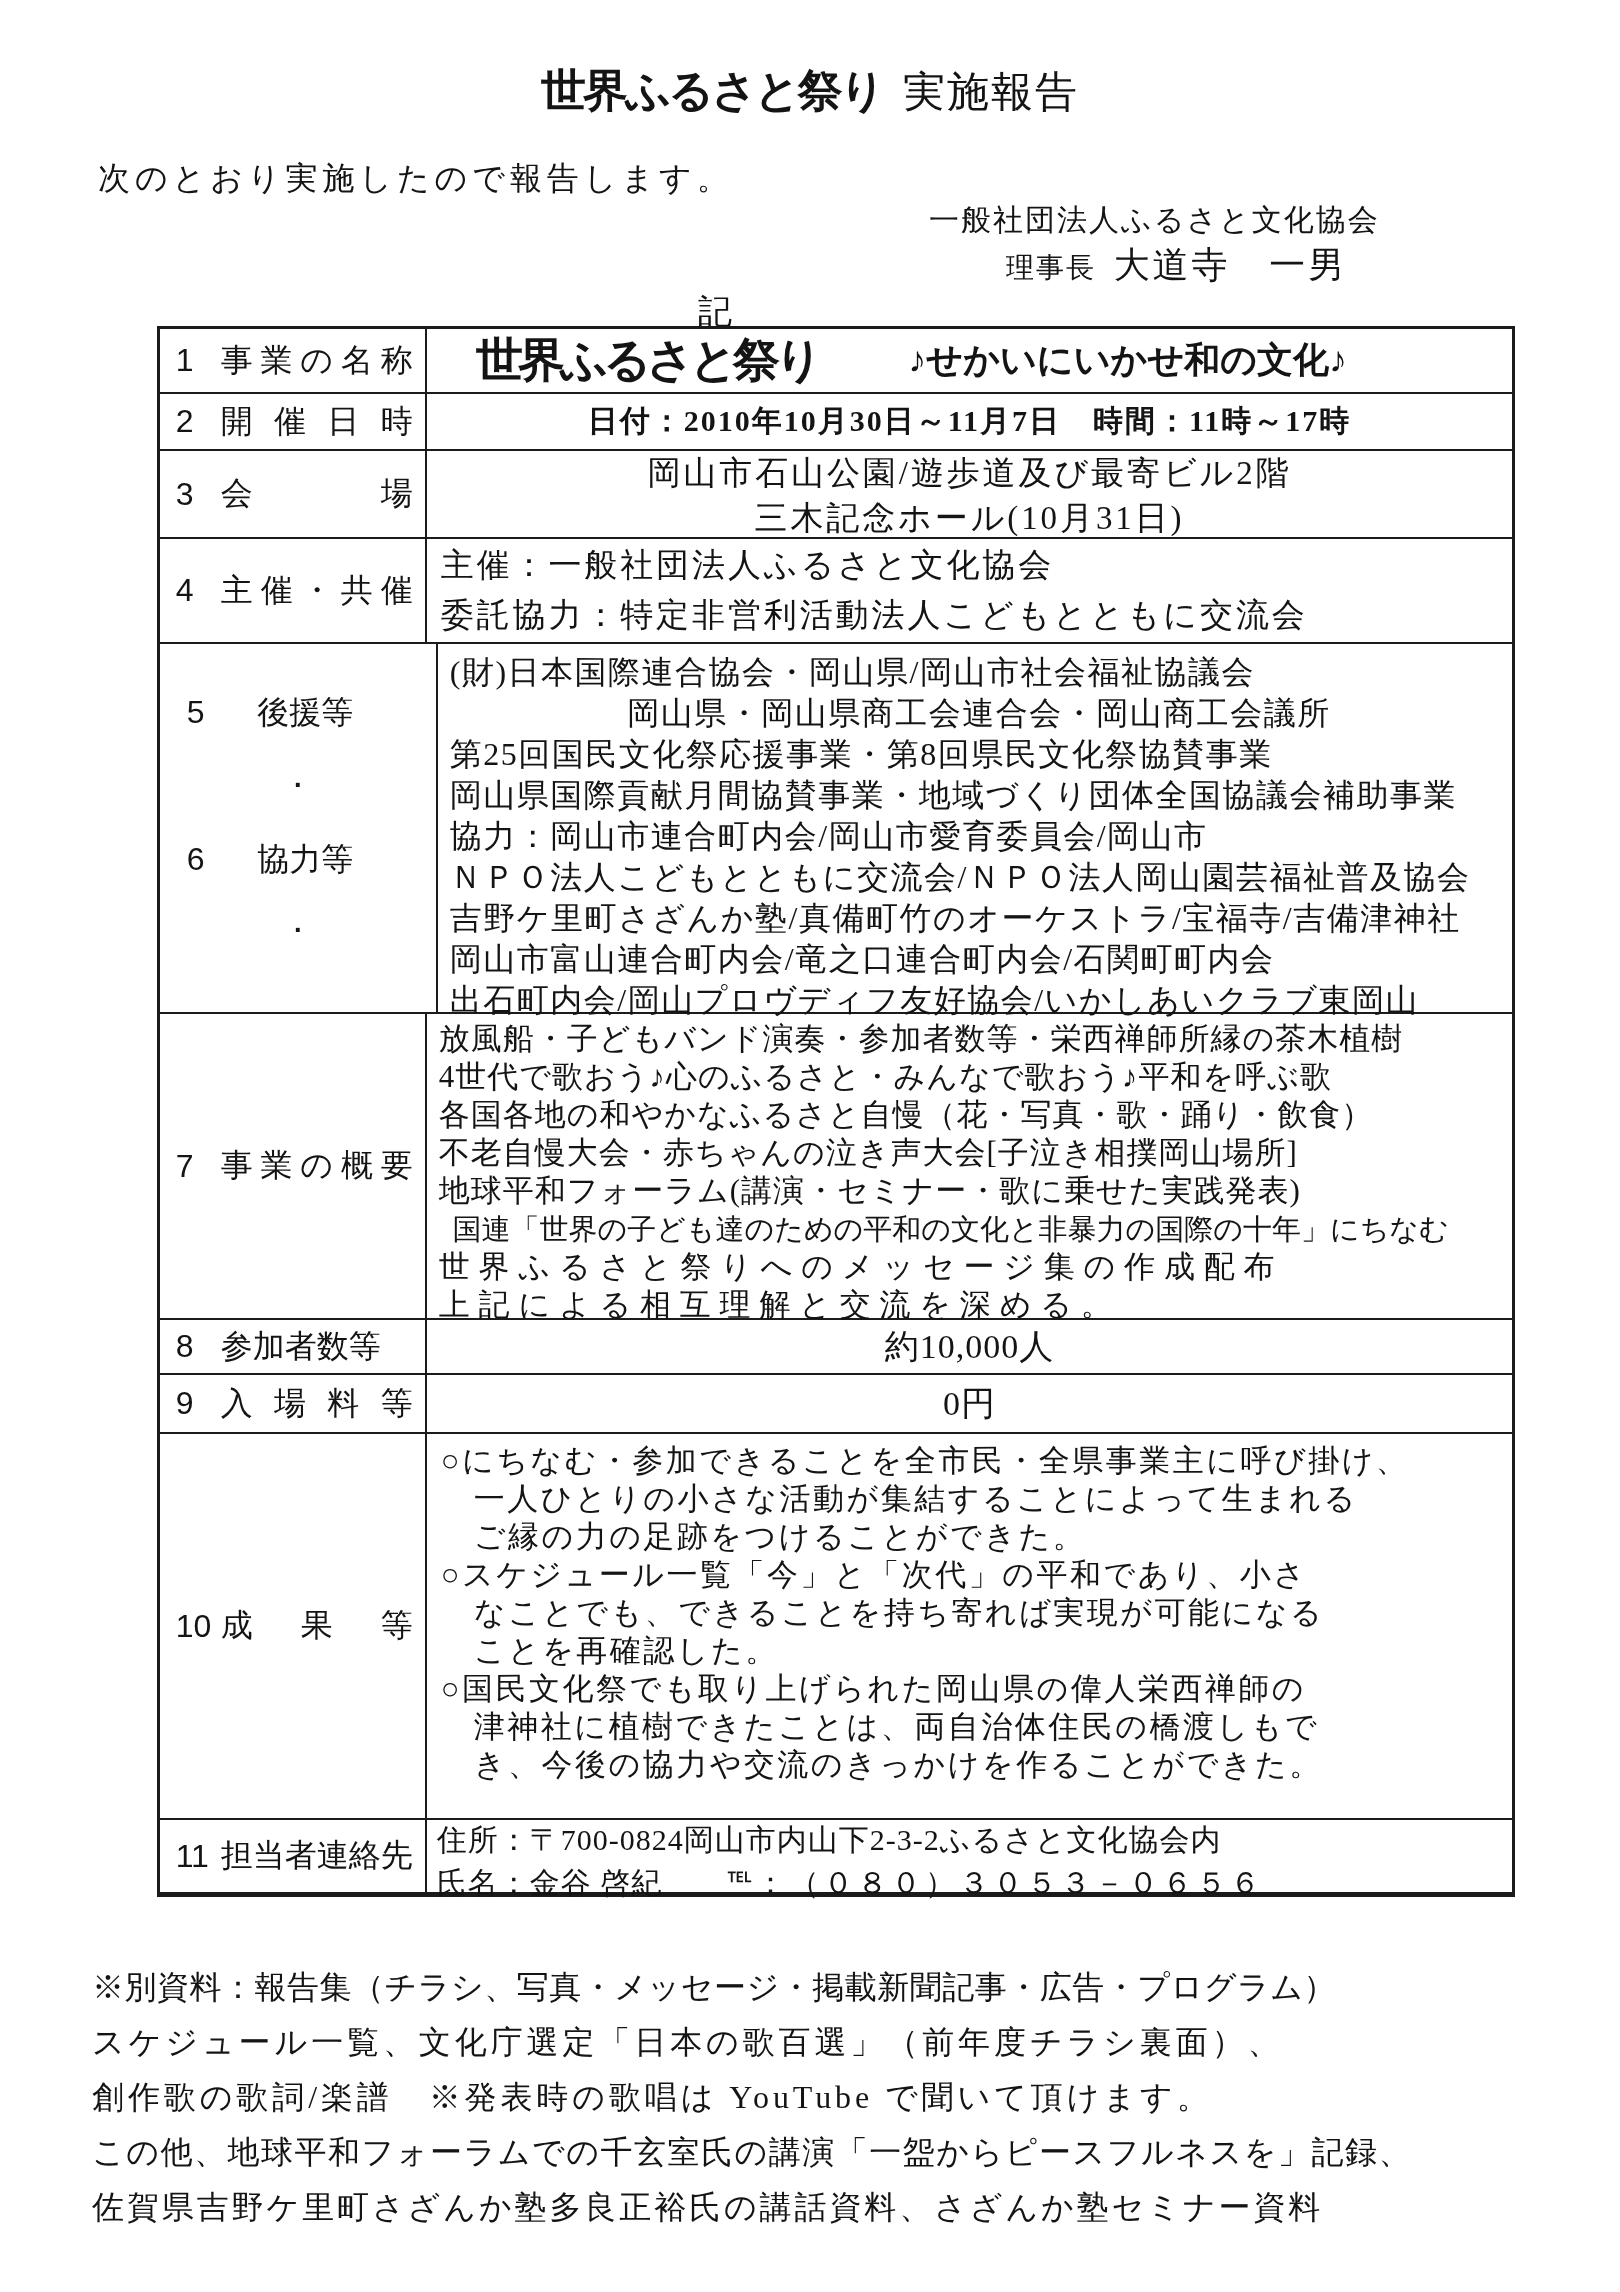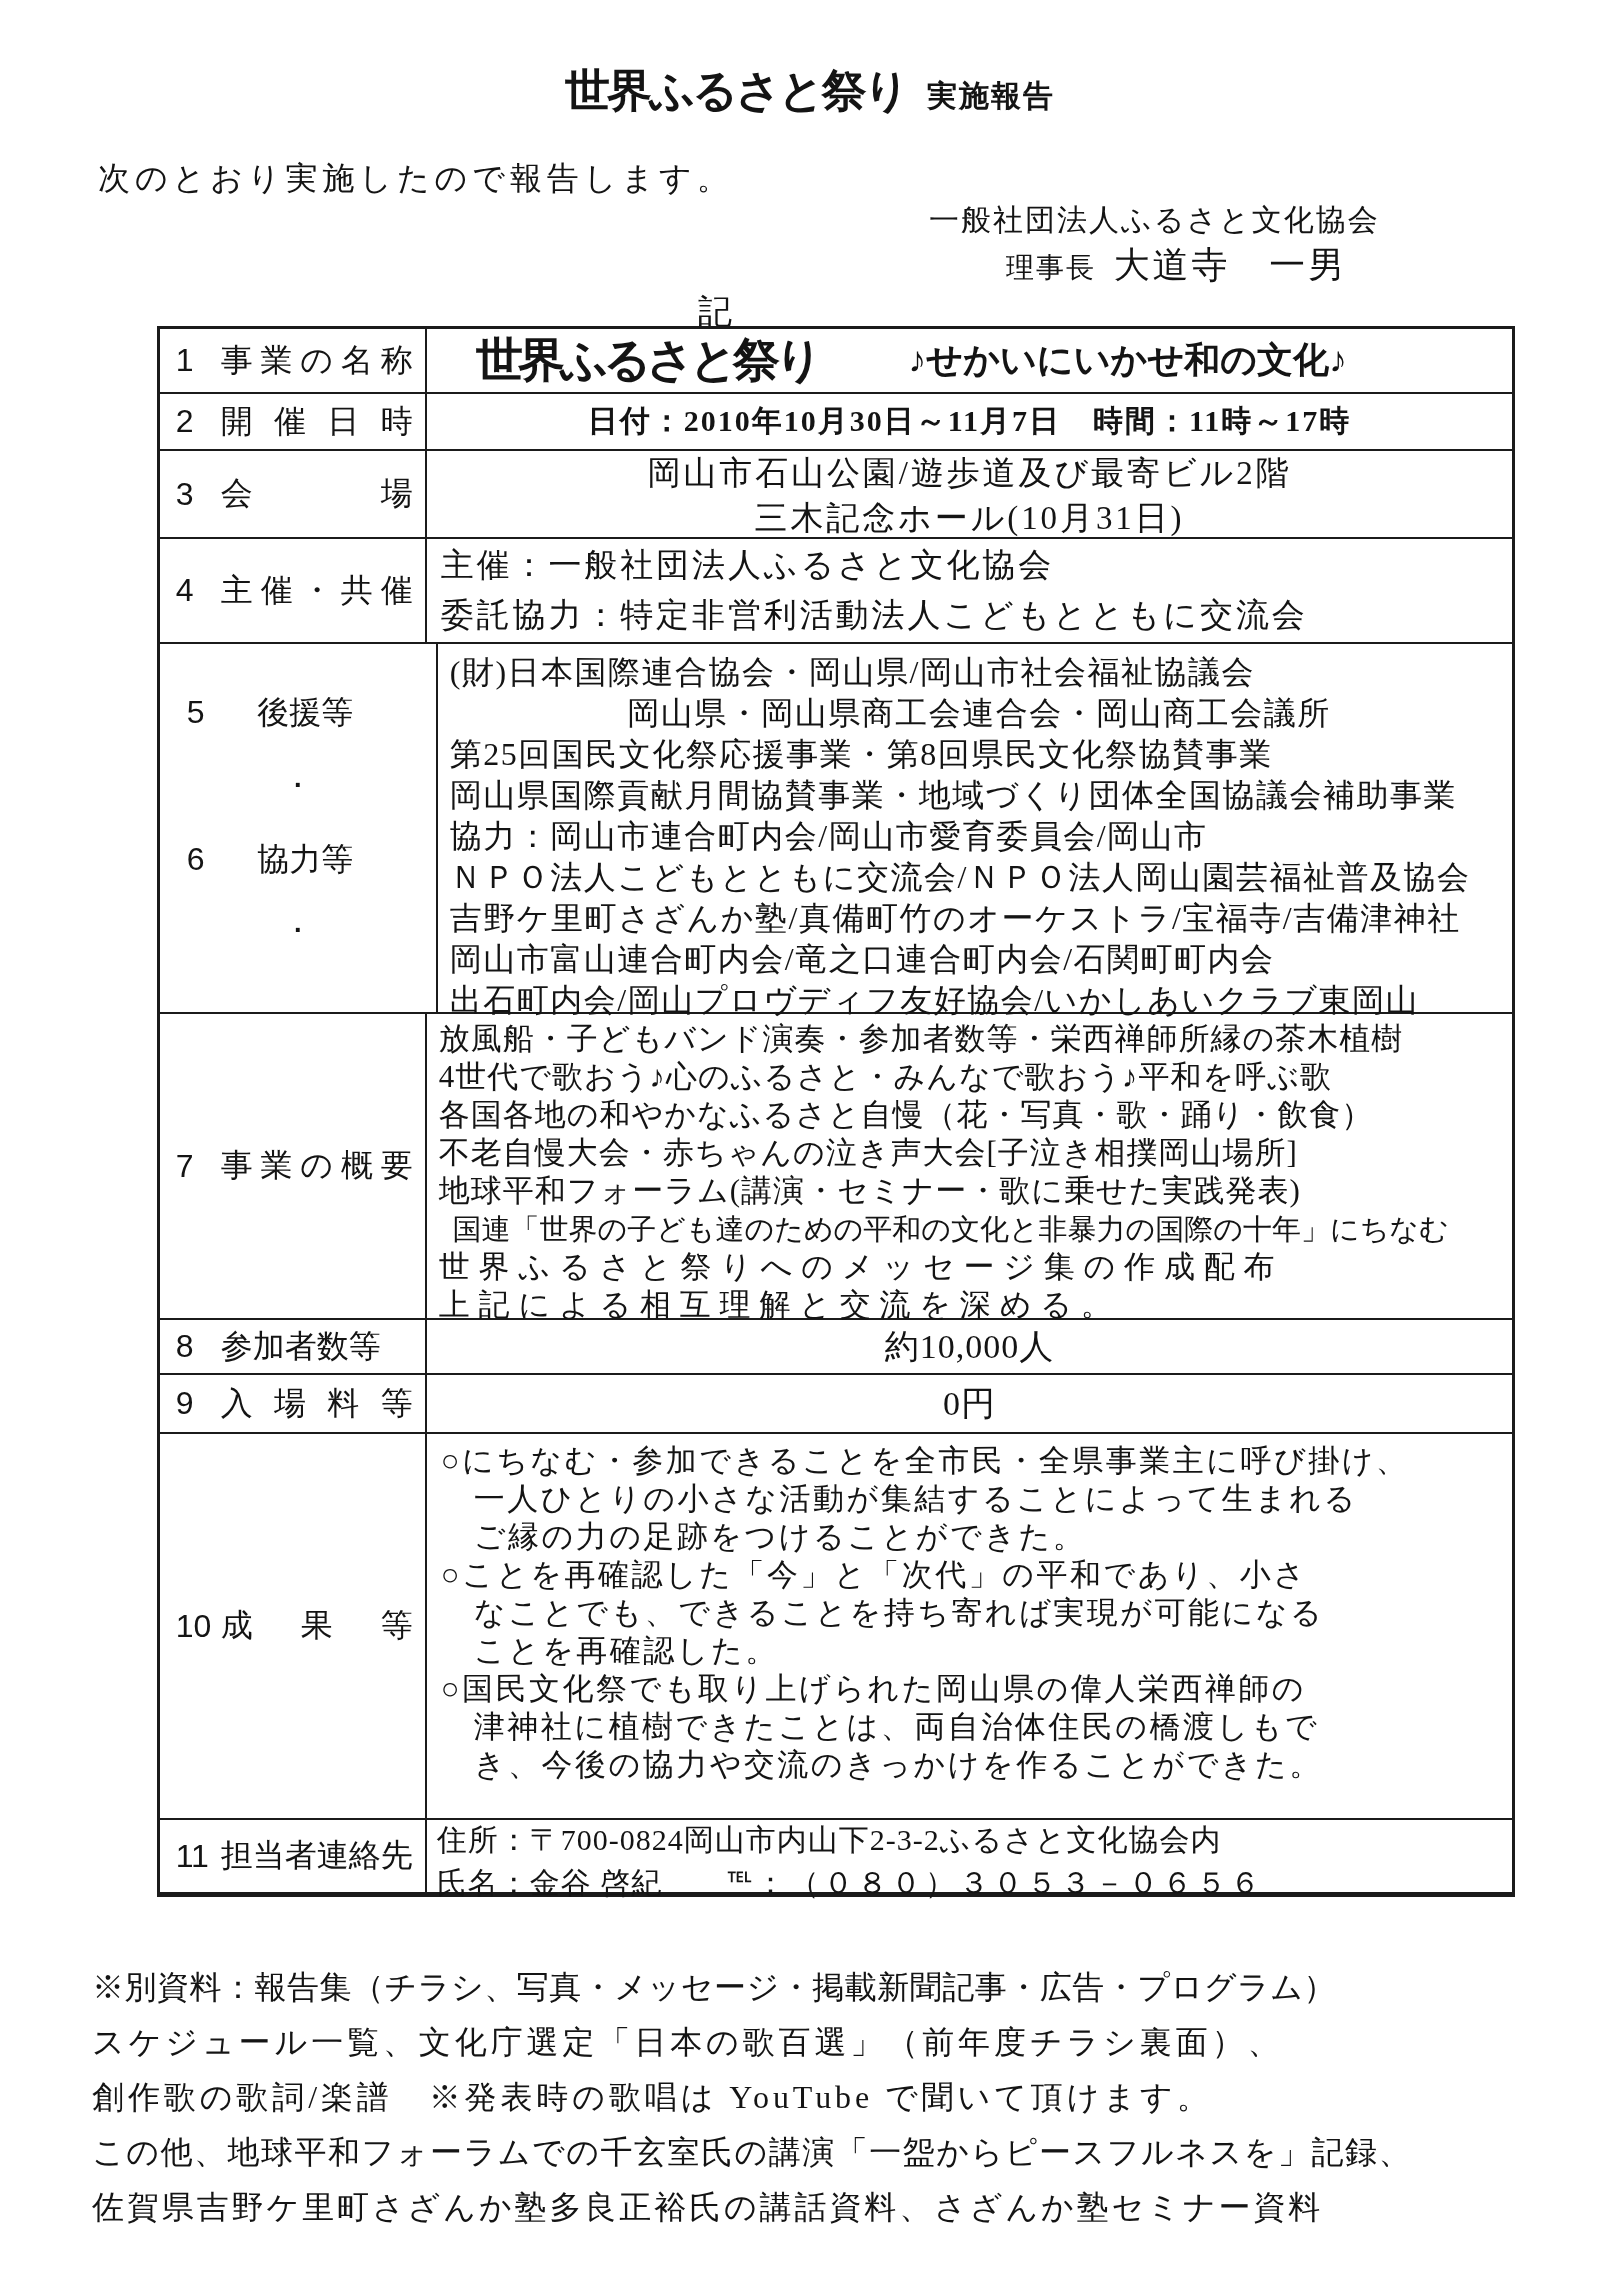--- a/index.html
+++ b/index.html
@@ -13,21 +13,21 @@
   }
   
   .doc-title{
     position:absolute;top:61px;left:0;width:1620px;
     text-align:center;white-space:nowrap;
   }
   .t-bold{
     font-family:"Liberation Sans","DejaVu Sans",sans-serif;
     font-weight:bold;font-size:45px;letter-spacing:-2.9px;
   }
-  .t-rest{font-size:30px;font-weight:700;letter-spacing:2px;margin-left:20px;}
+  .t-rest{font-size:42px;font-weight:400;letter-spacing:2px;margin-left:20px;}
   .intro{
     position:absolute;top:157px;left:98px;
     font-size:32px;letter-spacing:4.9px;
   }
   .org{
     position:absolute;top:200px;left:929px;
     font-size:30px;letter-spacing:2px;white-space:nowrap;
   }
   .officer{
     position:absolute;top:241px;left:1006px;white-space:nowrap;
@@ -244,21 +244,21 @@
 
     <div class="row r10">
       <div class="lbl">
         <span class="num">10</span>
         <span class="lab j">成果等</span>
       </div>
       <div class="val v10">
         <div class="ln">○にちなむ・参加できることを全市民・全県事業主に呼び掛け、</div>
         <div class="ln ind">一人ひとりの小さな活動が集結することによって生まれる</div>
         <div class="ln ind">ご縁の力の足跡をつけることができた。</div>
-        <div class="ln">○ことを再確認した「今」と「次代」の平和であり、小さ</div>
+        <div class="ln">○スケジュール一覧「今」と「次代」の平和であり、小さ</div>
         <div class="ln ind">なことでも、できることを持ち寄れば実現が可能になる</div>
         <div class="ln ind">ことを再確認した。</div>
         <div class="ln">○国民文化祭でも取り上げられた岡山県の偉人栄西禅師の</div>
         <div class="ln ind">津神社に植樹できたことは、両自治体住民の橋渡しもで</div>
         <div class="ln ind">き、今後の協力や交流のきっかけを作ることができた。</div>
       </div>
     </div>
 
     <div class="row r11">
       <div class="lbl">

